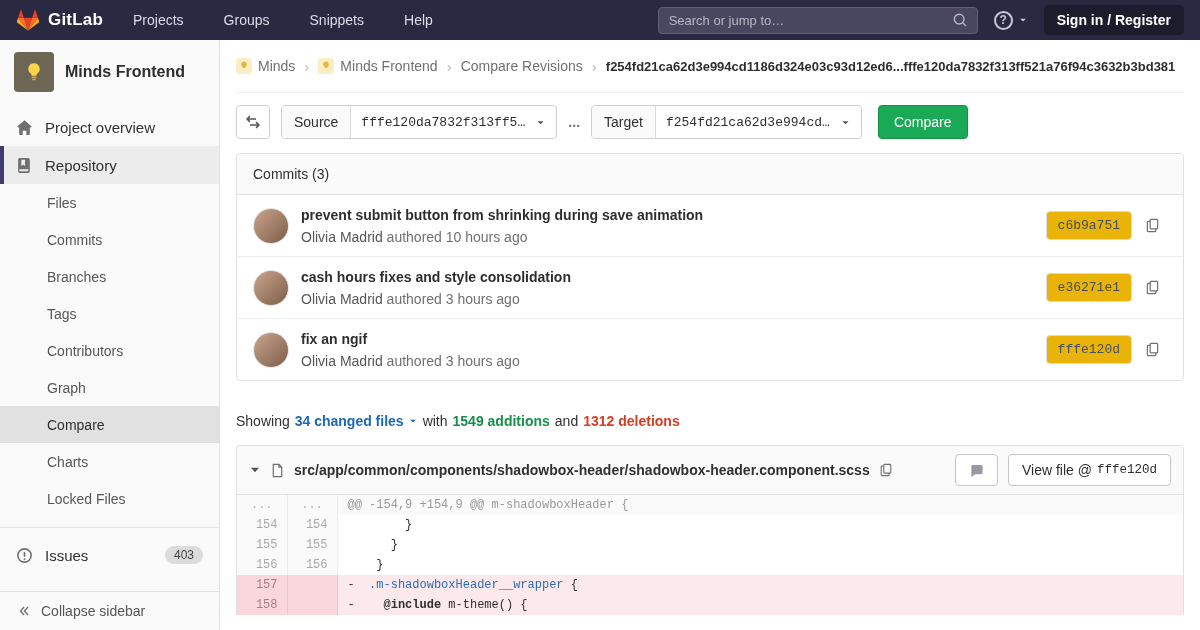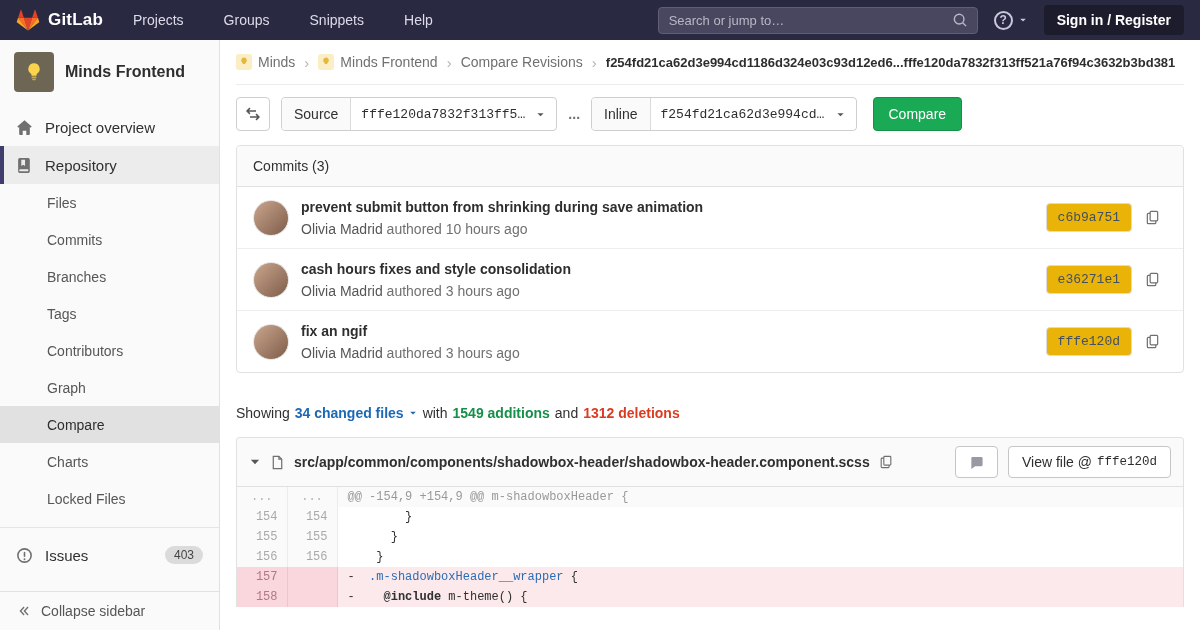--- a/index.html
+++ b/index.html
@@ -34,21 +34,21 @@
   .section-active { background:#ececec; border-left:4px solid #403d6e; padding-left:12px; }
   .subnav .side-item { height:37px; padding-left:47px; font-size:14px; color:#565656; }
   .subnav .item-active { background:#e1e1e1; color:#2e2e2e; }
   .side-divider { border-top:1px solid #e5e5e5; margin:10px 0 8px; }
   .badge { margin-left:auto; background:#dbdbdb; border-radius:10px; font-size:12px; padding:2px 9px; color:#444; }
   .collapse-btn { position:absolute; bottom:0; left:0; width:100%; border-top:1px solid #e1e1e1; display:flex; align-items:center; gap:11px; padding:11px 16px; color:#565656; font-size:14px; cursor:pointer; background:#fafafa; }
 
   
   .content { position:absolute; top:40px; left:220px; width:980px; bottom:0; overflow:hidden; padding:0 16px; background:#fff; }
 
-  .breadcrumbs { display:flex; align-items:center; height:45px; border-bottom:1px solid #ececec; font-size:14px; color:#707070; white-space:nowrap; }
+  .breadcrumbs { display:flex; align-items:center; height:53px; border-bottom:1px solid #ececec; font-size:14px; color:#707070; white-space:nowrap; }
   .crumb { display:flex; align-items:center; gap:6px; cursor:pointer; color:#707070; }
   .crumb-chip { width:16px; height:16px; border-radius:3px; background:#fbedc4; display:flex; align-items:center; justify-content:center; flex:none; }
   .crumb-sep { margin:0 9px; color:#b5b5b5; font-size:15px; }
   .crumb-current { color:#2e2e2e; font-weight:600; font-size:13px; overflow:hidden; text-overflow:ellipsis; }
 
   .compare-row { display:flex; align-items:center; gap:11px; margin-top:12px; }
   .icon-btn { width:34px; height:34px; border:1px solid #cfcfcf; border-radius:4px; background:#fff; display:flex; align-items:center; justify-content:center; color:#565656; cursor:pointer; flex:none; }
   .ref-group { display:flex; height:34px; border:1px solid #cfcfcf; border-radius:4px; overflow:hidden; background:#fff; }
   .ref-label { background:#fafafa; border-right:1px solid #dbdbdb; padding:0 12px; display:flex; align-items:center; font-size:14px; color:#303030; }
   .ref-dropdown { width:205px; display:flex; align-items:center; justify-content:space-between; padding:0 10px; cursor:pointer; color:#707070; }
@@ -269,21 +269,21 @@
         <span class="ref-value">fffe120da7832f313ff5…</span>
         <span>
           <svg width="11" height="11" viewBox="0 0 16 16">
               <path fill="#565656" d="M3.5 6l4.5 4.5L12.5 6z"></path>
             </svg>
         </span>
       </span>
     </div>
     <span class="dots">...</span>
     <div class="ref-group">
-      <span class="ref-label">Inline</span>
+      <span class="ref-label">Target</span>
       <span class="ref-dropdown">
         <span class="ref-value">f254fd21ca62d3e994cd…</span>
         <span>
           <svg width="11" height="11" viewBox="0 0 16 16">
               <path fill="#565656" d="M3.5 6l4.5 4.5L12.5 6z"></path>
             </svg>
         </span>
       </span>
     </div>
     <button class="btn-green">Compare</button>

